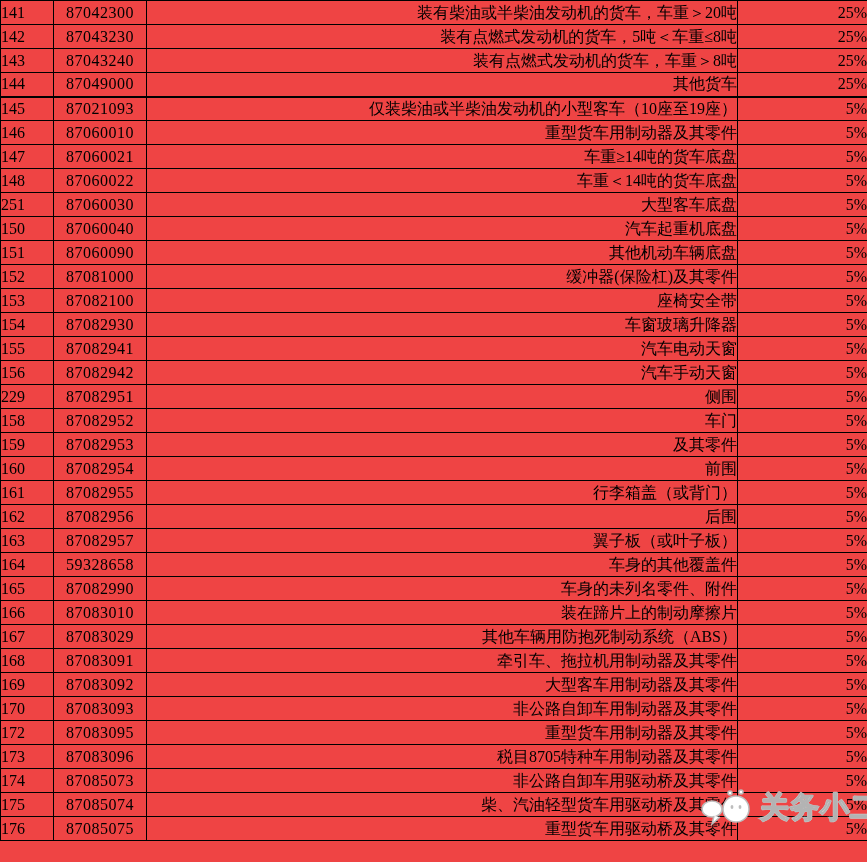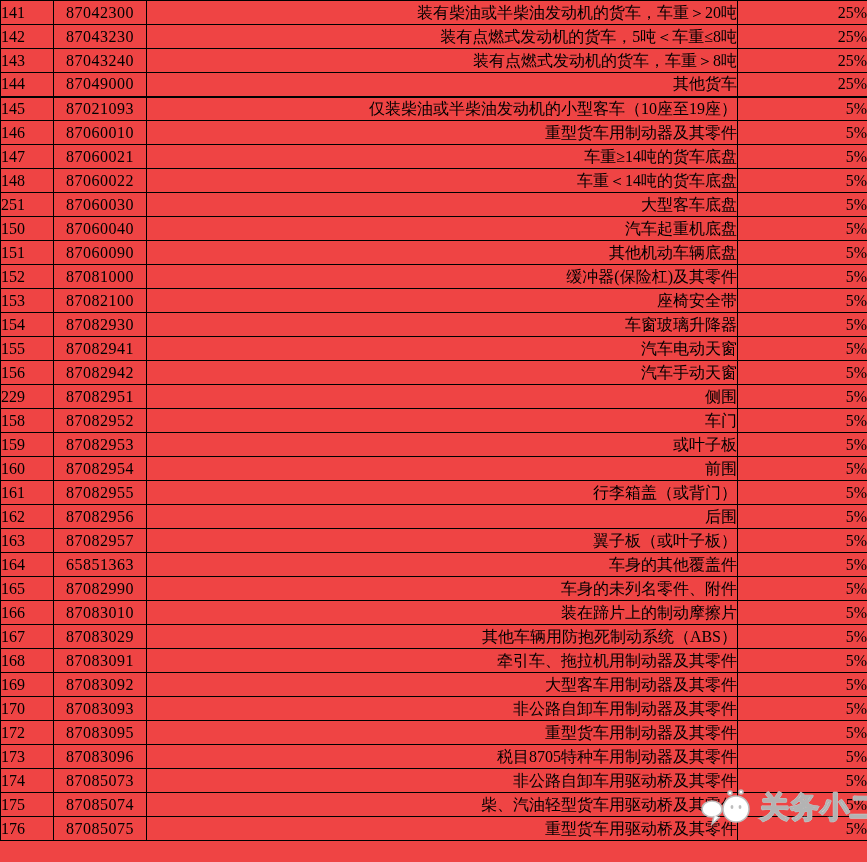--- a/index.html
+++ b/index.html
@@ -185,21 +185,21 @@
         </tr>
         <tr>
           <td class="cell-no">158</td>
           <td class="cell-code">87082952</td>
           <td class="cell-desc">车门</td>
           <td class="cell-rate">5%</td>
         </tr>
         <tr>
           <td class="cell-no">159</td>
           <td class="cell-code">87082953</td>
-          <td class="cell-desc">或叶子板</td>
+          <td class="cell-desc">及其零件</td>
           <td class="cell-rate">5%</td>
         </tr>
         <tr>
           <td class="cell-no">160</td>
           <td class="cell-code">87082954</td>
           <td class="cell-desc">前围</td>
           <td class="cell-rate">5%</td>
         </tr>
         <tr>
           <td class="cell-no">161</td>
@@ -214,21 +214,21 @@
           <td class="cell-rate">5%</td>
         </tr>
         <tr>
           <td class="cell-no">163</td>
           <td class="cell-code">87082957</td>
           <td class="cell-desc">翼子板（或叶子板）</td>
           <td class="cell-rate">5%</td>
         </tr>
         <tr>
           <td class="cell-no">164</td>
-          <td class="cell-code">65851363</td>
+          <td class="cell-code">59328658</td>
           <td class="cell-desc">车身的其他覆盖件</td>
           <td class="cell-rate">5%</td>
         </tr>
         <tr>
           <td class="cell-no">165</td>
           <td class="cell-code">87082990</td>
           <td class="cell-desc">车身的未列名零件、附件</td>
           <td class="cell-rate">5%</td>
         </tr>
         <tr>

